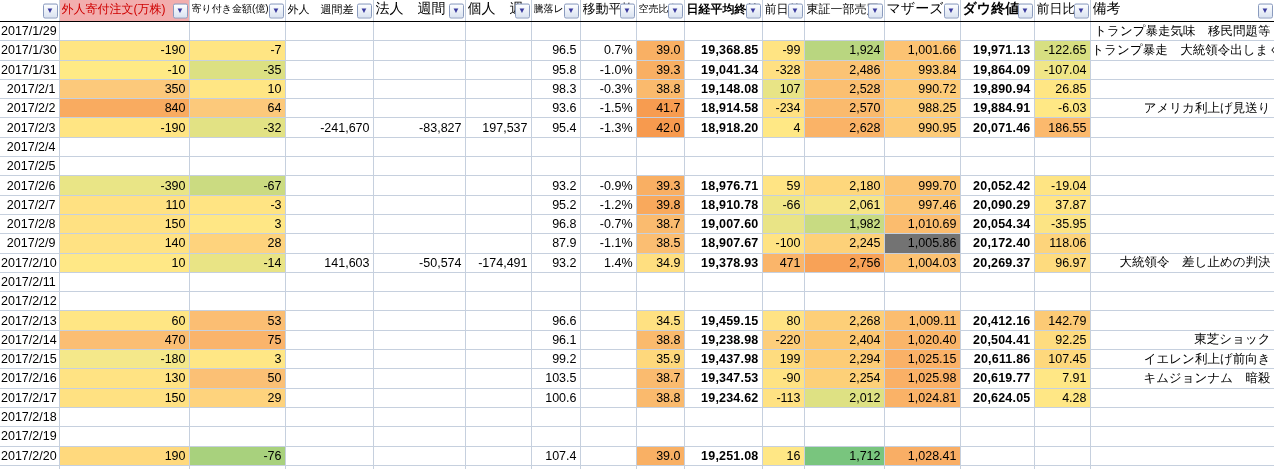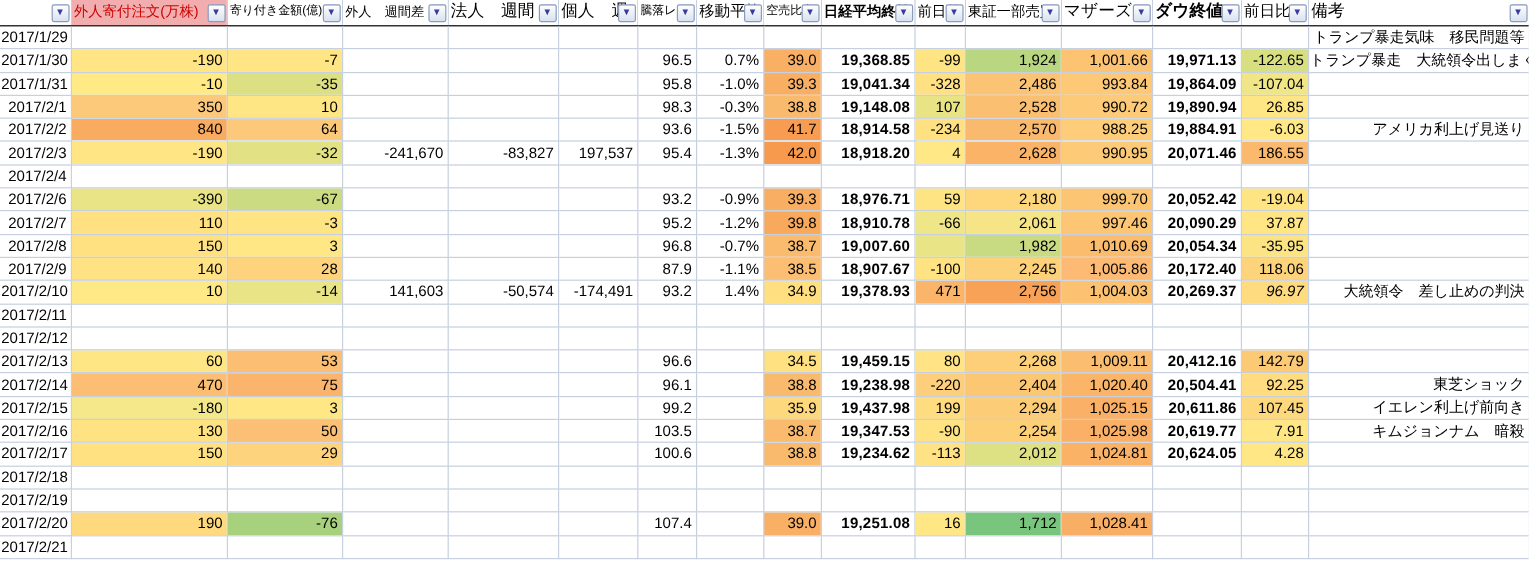--- a/index.html
+++ b/index.html
@@ -230,20 +230,38 @@
           <td></td>
           <td></td>
           <td></td>
           <td></td>
           <td></td>
           <td></td>
           <td></td>
           <td></td>
         </tr>
         <tr class="body-row">
+          <td class="c-date">2017/2/5</td>
+          <td></td>
+          <td></td>
+          <td></td>
+          <td></td>
+          <td></td>
+          <td></td>
+          <td></td>
+          <td></td>
+          <td></td>
+          <td></td>
+          <td></td>
+          <td></td>
+          <td></td>
+          <td></td>
+          <td></td>
+        </tr>
+        <tr class="body-row">
           <td class="c-date">2017/2/6</td>
           <td class="red" style="background: rgb(233, 229, 134);">-390</td>
           <td class="red" style="background: rgb(203, 219, 129);">-67</td>
           <td></td>
           <td></td>
           <td></td>
           <td>93.2</td>
           <td>-0.9%</td>
           <td style="background: rgb(249, 175, 99);">39.3</td>
           <td class="bold">18,976.71</td>
@@ -296,41 +314,41 @@
           <td style="background: rgb(254, 211, 125);">28</td>
           <td></td>
           <td></td>
           <td></td>
           <td>87.9</td>
           <td>-1.1%</td>
           <td style="background: rgb(251, 190, 114);">38.5</td>
           <td class="bold">18,907.67</td>
           <td class="red" style="background: rgb(255, 227, 131);">-100</td>
           <td style="background: rgb(253, 209, 121);">2,245</td>
-          <td style="background: #fdba74; margin-left: 44px;">1,005.86</td>
+          <td style="background: #737373; margin-left: 44px;">1,005.86</td>
           <td class="bold">20,172.40</td>
           <td style="background: rgb(253, 212, 123);">118.06</td>
           <td></td>
         </tr>
         <tr class="body-row">
           <td class="c-date">2017/2/10</td>
           <td style="background: rgb(255, 232, 134);">10</td>
           <td class="red" style="background: rgb(233, 228, 133);">-14</td>
           <td>141,603</td>
           <td class="red">-50,574</td>
           <td class="red">-174,491</td>
           <td>93.2</td>
           <td>1.4%</td>
           <td style="background: rgb(255, 223, 128);">34.9</td>
           <td class="bold">19,378.93</td>
           <td style="background: rgb(250, 181, 106); margin-left: 48px;">471</td>
           <td style="background: rgb(248, 162, 87);">2,756</td>
           <td style="background: rgb(252, 194, 114);">1,004.03</td>
           <td class="bold">20,269.37</td>
-          <td style="background: rgb(254, 219, 126); font-style: italic;">96.97</td>
+          <td style="background: rgb(254, 219, 126);">96.97</td>
           <td class="left sz-l">大統領令　差し止めの判決</td>
         </tr>
         <tr class="body-row">
           <td class="c-date">2017/2/11</td>
           <td></td>
           <td></td>
           <td></td>
           <td></td>
           <td></td>
           <td></td>

